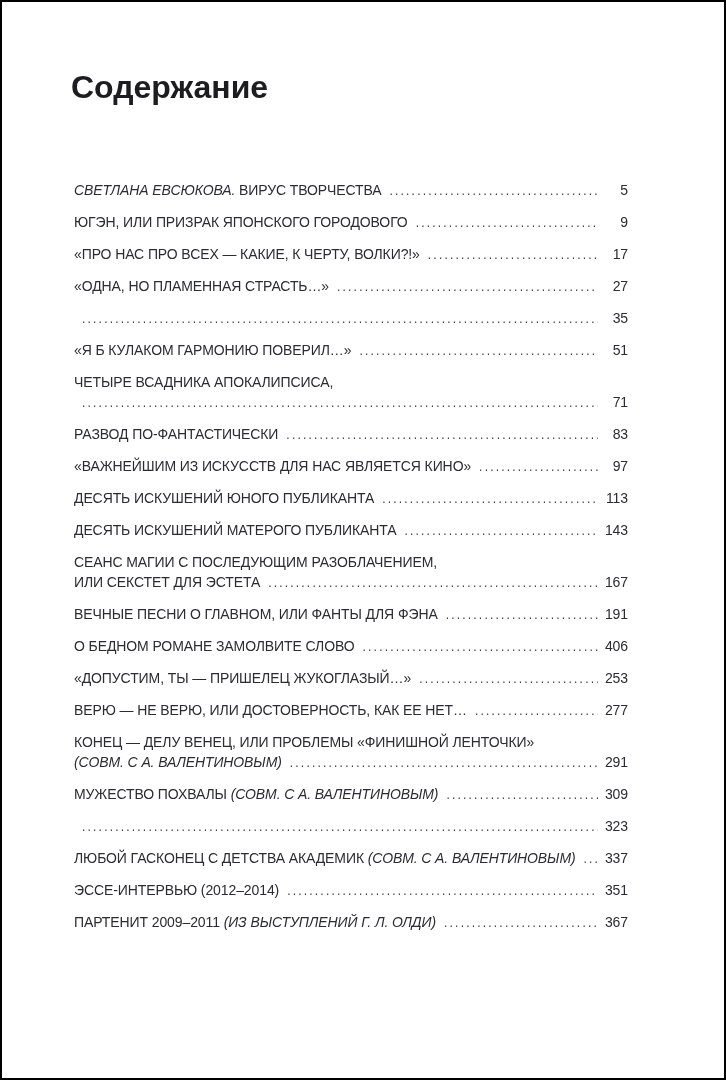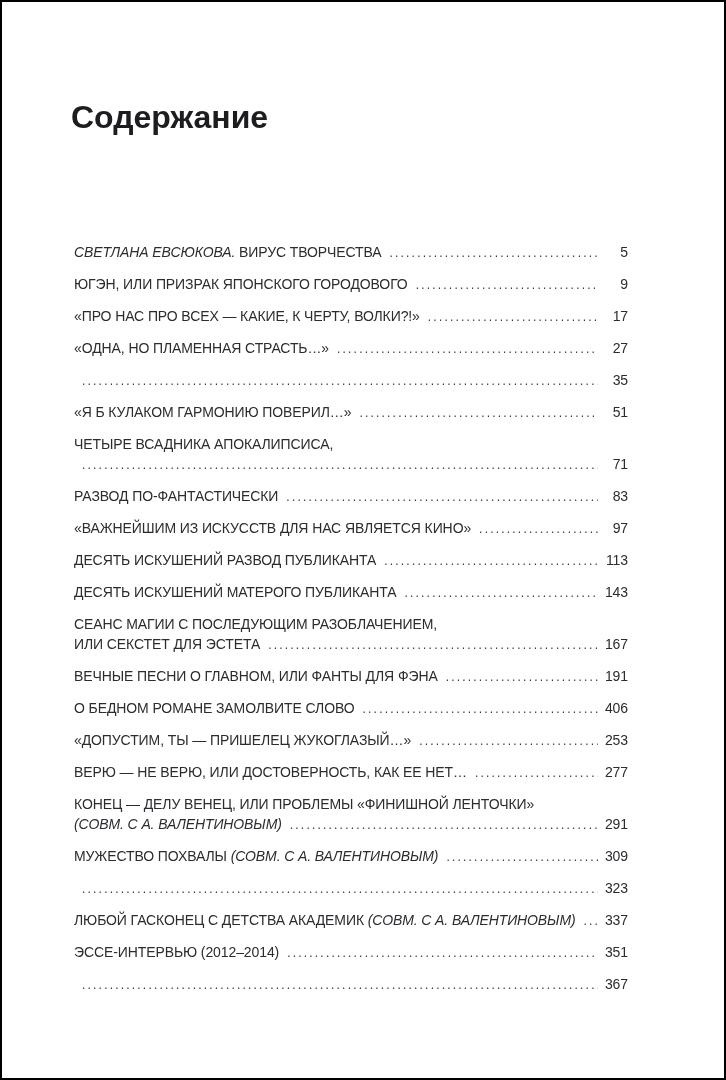--- a/index.html
+++ b/index.html
@@ -10,30 +10,30 @@
     --border:#000000;
   }
   html,body{margin:0;padding:0;background:#ffffff;}
   .frame{
     width:726px;height:1080px;box-sizing:border-box;
     border:2px solid var(--border);
     background:var(--bg);
     overflow:hidden;
     font-family:"Liberation Sans",sans-serif;
   }
-  .inner{padding:98px 96px 0 72px;}
+  .inner{padding:68px 96px 0 72px;}
   .title{
     margin:0 0 0 -3px;
     font-family:"Liberation Sans",sans-serif;
     font-weight:700;
     font-size:32px;
     line-height:34px;
     color:var(--title);
   }
-  .toc{margin-top:108px;}
+  .toc{margin-top:76px;}
   .entry{margin-bottom:11px;}
   .line{
     display:flex;
     align-items:baseline;
     font-size:14px;
     line-height:20px;
     letter-spacing:-0.1px;
     color:var(--text);
   }
   .text{white-space:nowrap;}
@@ -122,21 +122,21 @@
         </div>
         <div class="entry">
           <div class="line">
             <span class="text"><span>«ВАЖНЕЙШИМ ИЗ ИСКУССТВ ДЛЯ НАС ЯВЛЯЕТСЯ КИНО»</span></span>
             <span class="leader">................................................................................................................................................................</span>
             <span class="num">97</span>
           </div>
         </div>
         <div class="entry">
           <div class="line">
-            <span class="text"><span>ДЕСЯТЬ ИСКУШЕНИЙ РАЗВОД ПУБЛИКАНТА</span></span>
+            <span class="text"><span>ДЕСЯТЬ ИСКУШЕНИЙ ЮНОГО ПУБЛИКАНТА</span></span>
             <span class="leader">................................................................................................................................................................</span>
             <span class="num">113</span>
           </div>
         </div>
         <div class="entry">
           <div class="line">
             <span class="text"><span>ДЕСЯТЬ ИСКУШЕНИЙ МАТЕРОГО ПУБЛИКАНТА</span></span>
             <span class="leader">................................................................................................................................................................</span>
             <span class="num">143</span>
           </div>
@@ -211,19 +211,20 @@
         </div>
         <div class="entry">
           <div class="line">
             <span class="text"><span>ЭССЕ-ИНТЕРВЬЮ (2012–2014)</span></span>
             <span class="leader">................................................................................................................................................................</span>
             <span class="num">351</span>
           </div>
         </div>
         <div class="entry">
           <div class="line">
+            <span class="text"><span>ПАРТЕНИТ 2009–2011 </span><span class="it">(ИЗ ВЫСТУПЛЕНИЙ Г. Л. ОЛДИ)</span></span>
             <span class="leader">................................................................................................................................................................</span>
             <span class="num">367</span>
           </div>
         </div>
       </div>
   </div>
 </div>
 
 </body></html>

